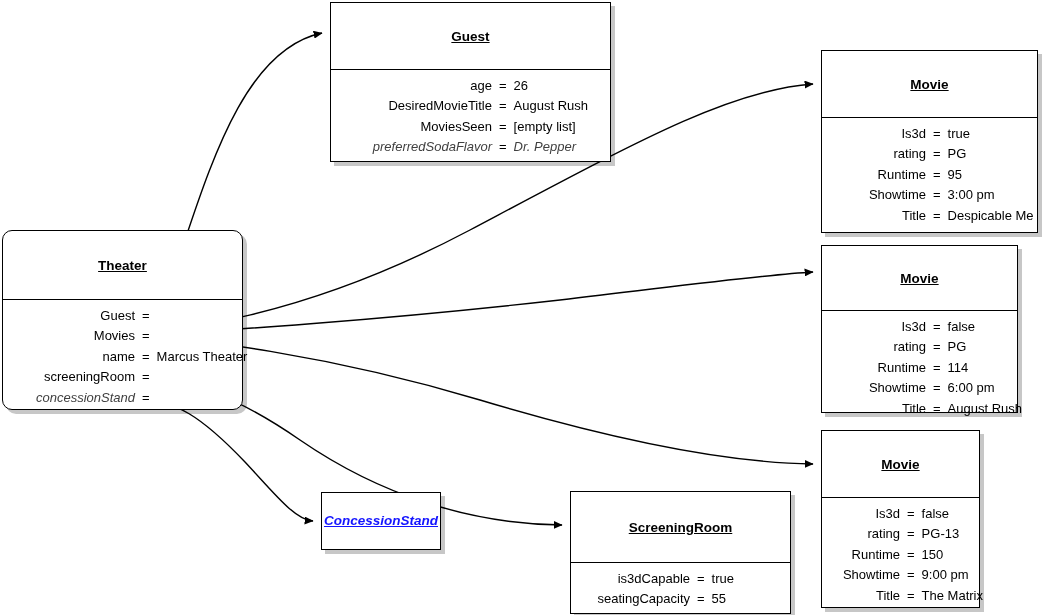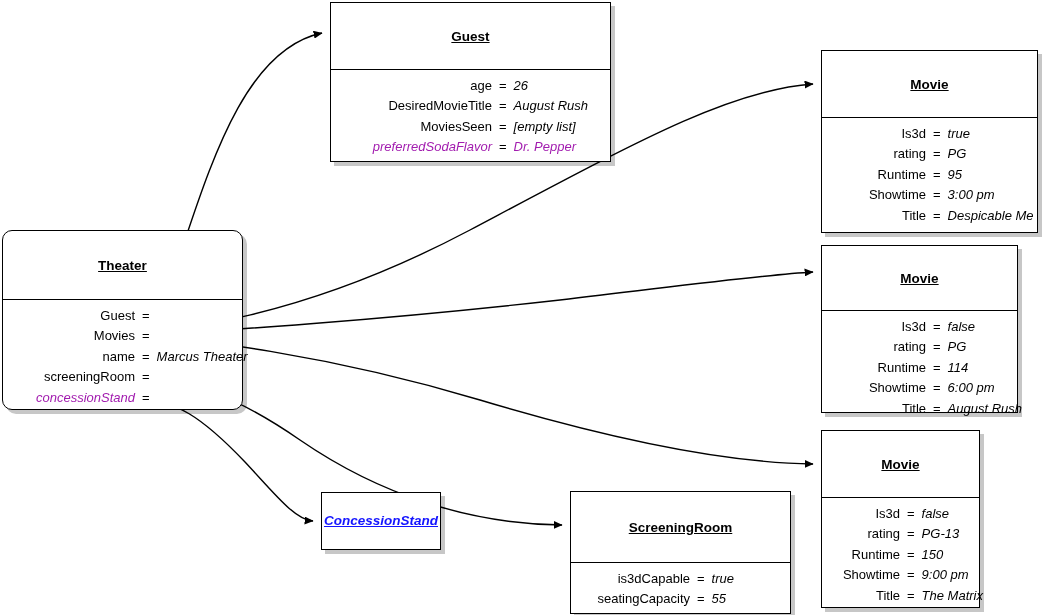--- a/index.html
+++ b/index.html
@@ -77,25 +77,24 @@
     flex: 0 0 auto;
   }
   .attr-eq {
     flex: 0 0 auto;
     text-align: center;
     padding: 0 7px;
   }
   .attr-val {
     flex: 0 0 auto;
     text-align: left;
-    font-style: italic;
   }
   .attr-row.derived .attr-name,
   .attr-row.derived .attr-val {
-    color: #a21caf;
+    color: #404040;
     font-style: italic;
   }
 
   
   #box-guest        { left: 330px; top: 2px;   width: 281px; height: 160px; }
   #box-guest .obj-header { height: 66px; }
   #box-guest .attr-name { width: 155px; }
 
   #box-theater      { left: 2px;   top: 230px; width: 241px; height: 180px; border-radius: 10px; }
   #box-theater .obj-header { height: 68px; }

